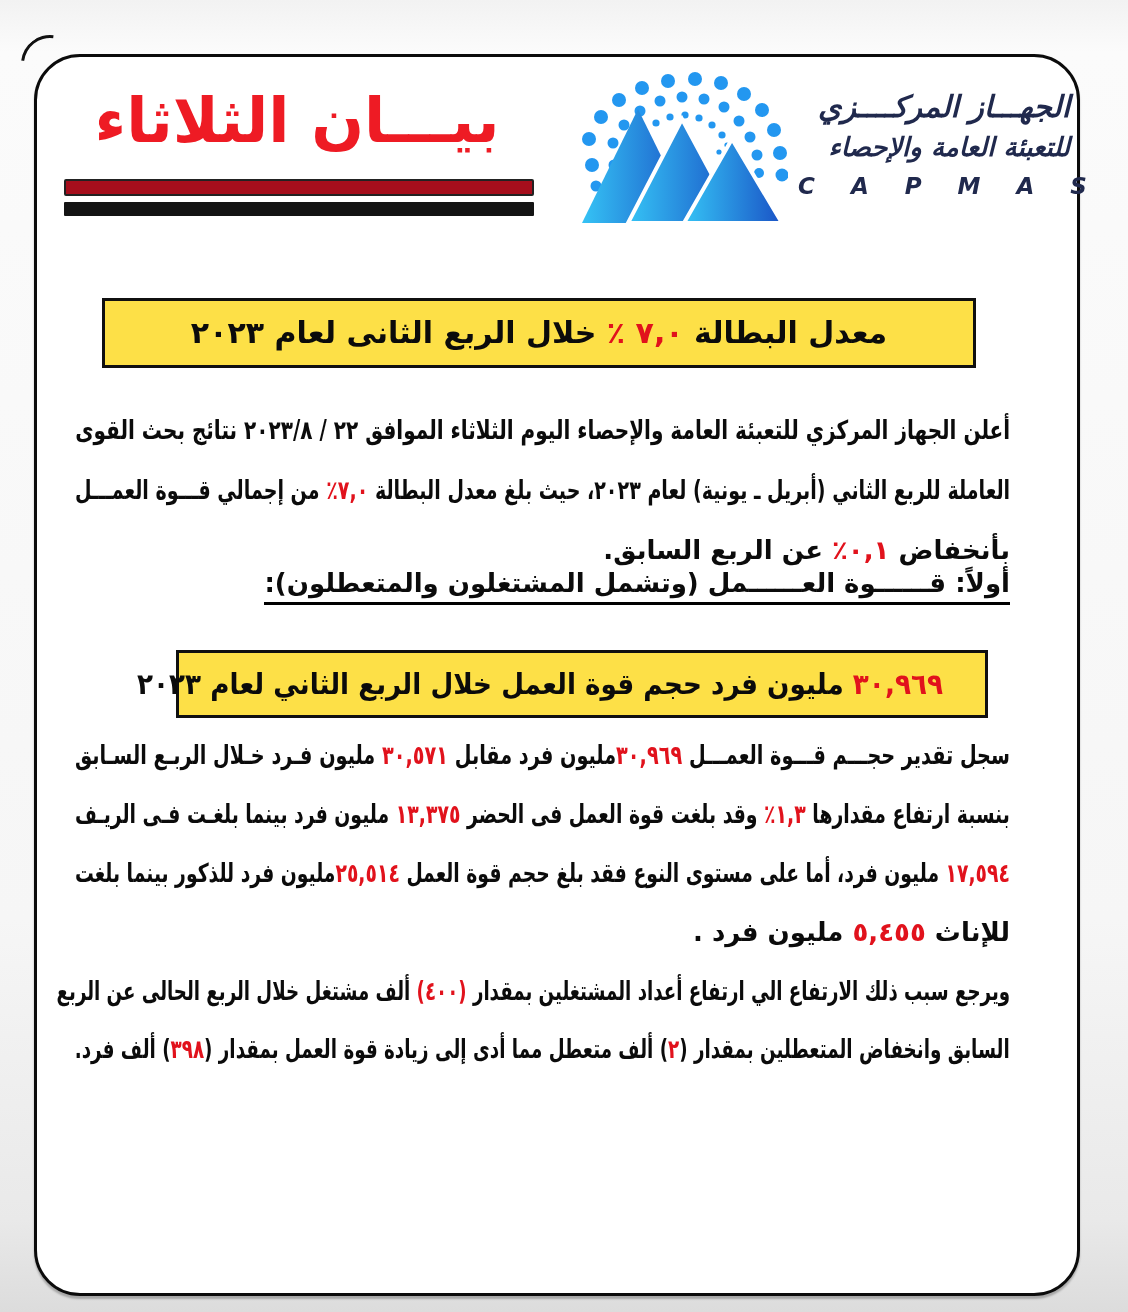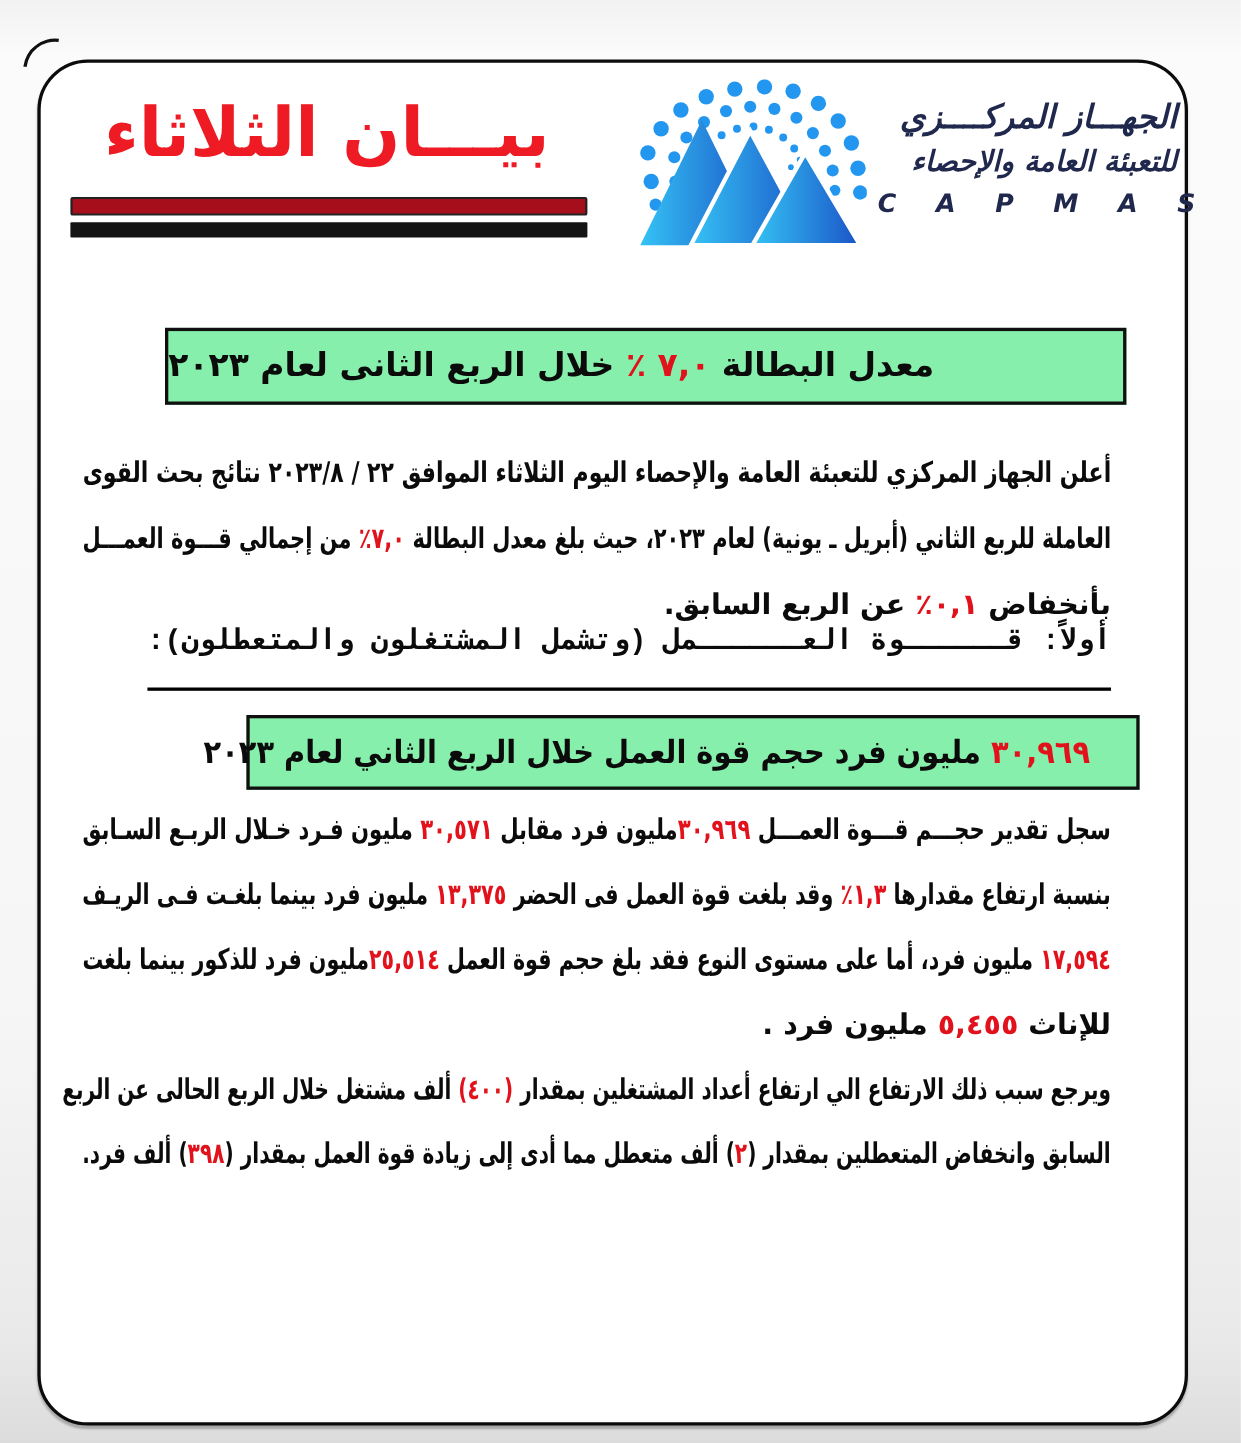--- a/index.html
+++ b/index.html
@@ -41,39 +41,39 @@
     color:#20294d;direction:rtl;font-style:italic;
   }
   .logo-l1{font-size:30px;font-weight:bold;line-height:42px;white-space:nowrap;}
   .logo-l2{font-size:26px;font-weight:bold;line-height:38px;white-space:nowrap;}
   .logo-l3{
     direction:ltr;font-size:23px;font-weight:bold;letter-spacing:14px;
     line-height:40px;white-space:nowrap;text-align:right;margin-right:-10px;
   }
   
   .hbox{
-    position:absolute;background:#86efac;border:3px solid #101010;
-    display:block;text-align:left;direction:rtl;white-space:nowrap;
-    font-weight:bold;color:#0b0b0b;margin-left:48px;
+    position:absolute;background:#fde047;border:3px solid #101010;
+    display:block;text-align:center;direction:rtl;white-space:nowrap;
+    font-weight:bold;color:#0b0b0b;
   }
   .hbox .ln{display:inline-block;transform-origin:50% 50%;}
   #headline-box{left:102px;top:298px;width:868px;height:64px;line-height:64px;font-size:30px;}
   #labor-box{left:176px;top:650px;width:806px;height:62px;line-height:62px;font-size:29px;}
   
   .para{
     position:absolute;left:75px;width:935px;direction:rtl;
     font-weight:bold;color:#0b0b0b;font-size:26px;
   }
   .bline{height:60px;line-height:60px;text-align:right;white-space:nowrap;overflow:visible;}
   .bline .ln{display:inline-block;transform-origin:100% 50%;}
   #para1{top:400px;}
   #section-heading-wrap{position:absolute;left:75px;top:566px;width:935px;direction:rtl;
     text-align:right;font-weight:bold;font-size:26px;color:#0b0b0b;white-space:nowrap;}
   #section-heading-wrap .ln{display:inline-block;transform-origin:100% 50%;
-    border-bottom:3px solid #000;padding-bottom:25px;line-height:34px;font-family:Liberation Mono, monospace;}
+    border-bottom:3px solid #000;padding-bottom:2px;line-height:34px;}
   #para2{top:726px;}
   #para2 .bline{height:59px;line-height:59px;}
   #para3{top:962px;}
   #para3 .bline{height:58px;line-height:58px;}
   .red{color:#e1121c;}
 </style>
 </head>
 <body>
 
 <div class="frame">

